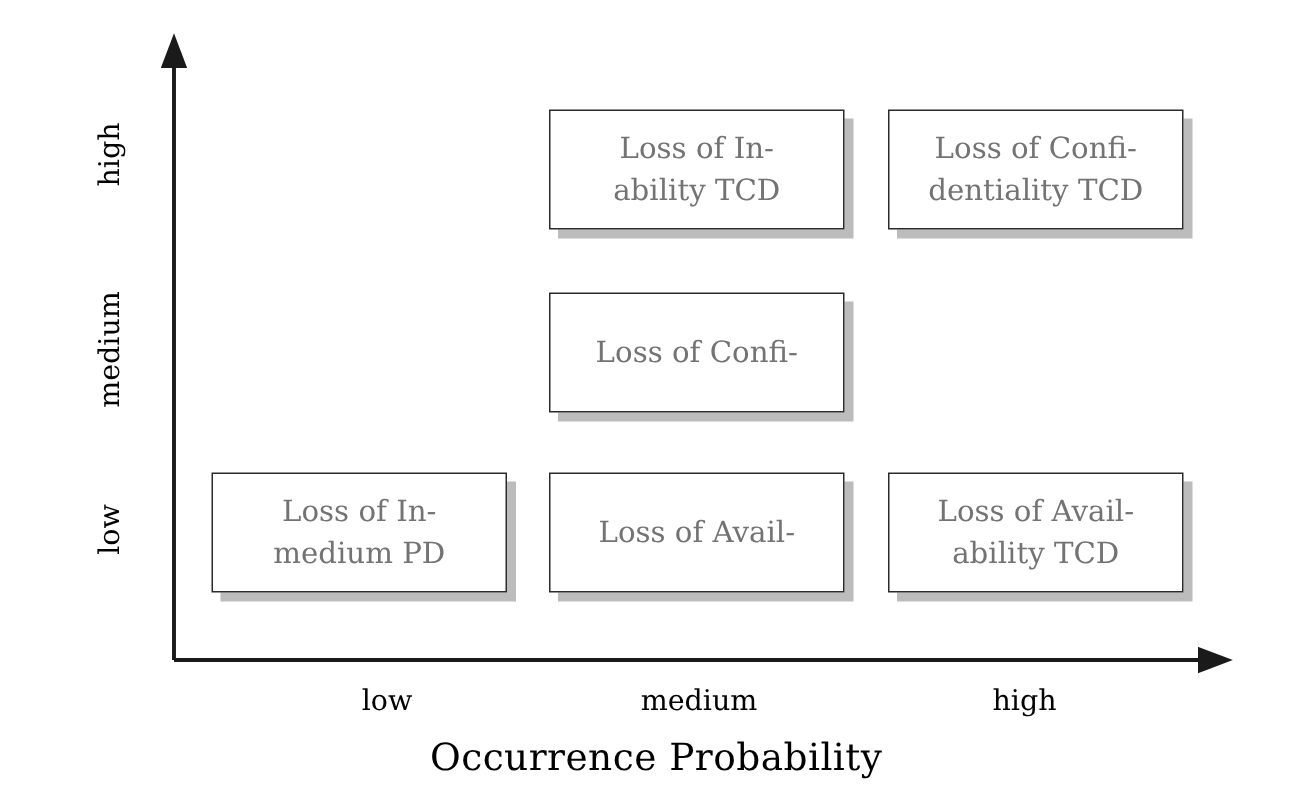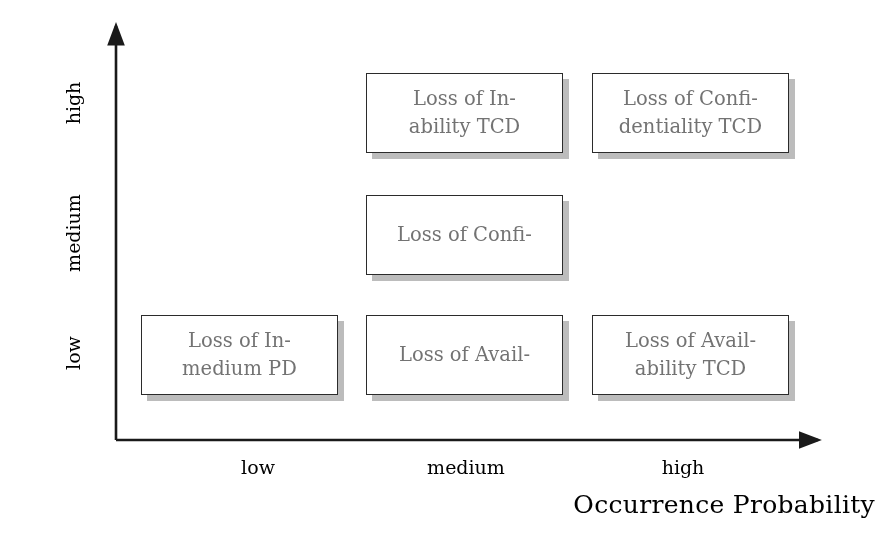--- a/index.html
+++ b/index.html
@@ -27,21 +27,21 @@
     top: 0;
     width: 877px;
     height: 536px;
     pointer-events: none;
   }
   .x-axis-title {
     position: absolute;
     left: 0px;
     top: 490px;
     width: 875px;
-    text-align: right;
+    text-align: center;
     font-family: "DejaVu Serif", serif;
     font-size: 25px;
     color: #000000;
     letter-spacing: 0.3px;
   }
 
   
   .y-tick {
     position: absolute;
     font-family: "DejaVu Serif", serif;

